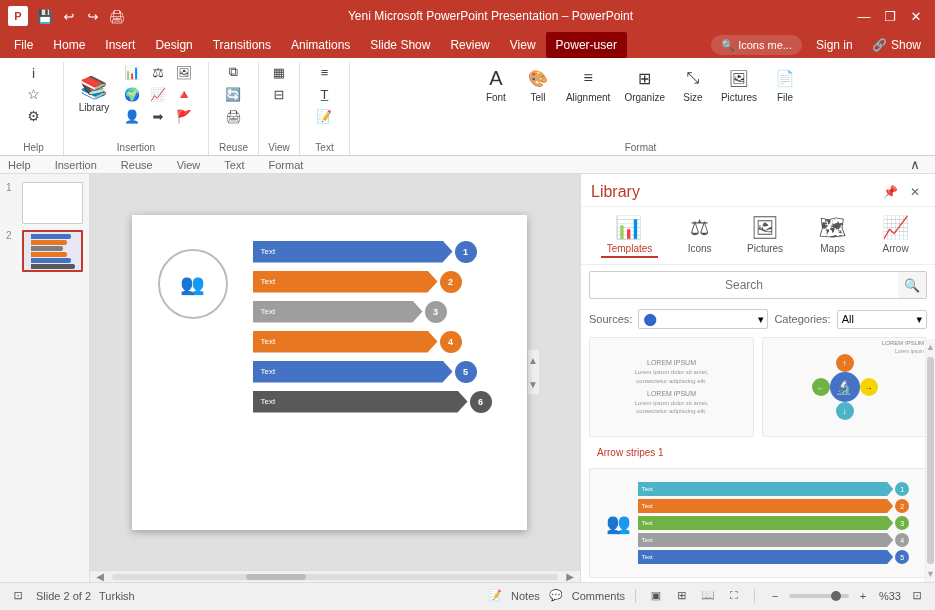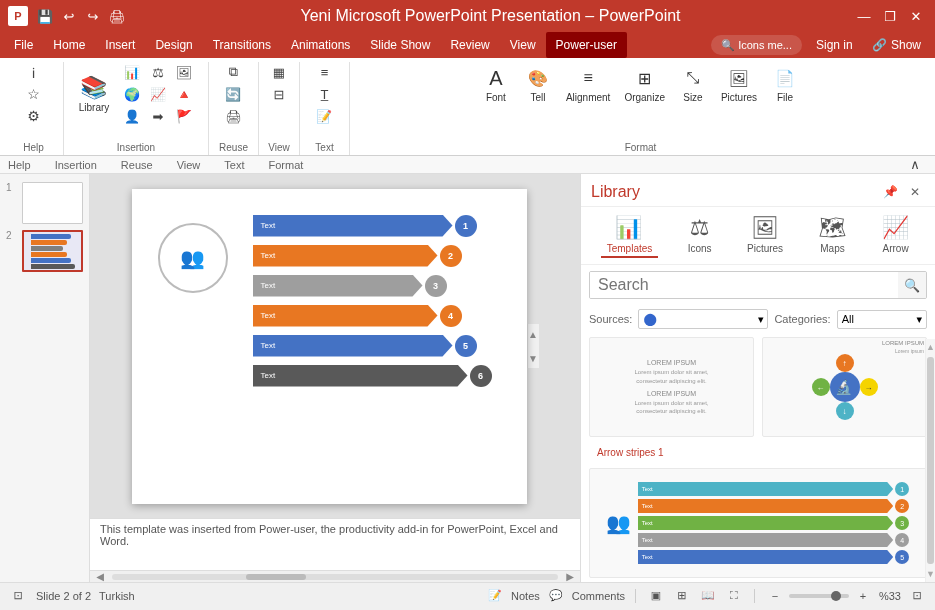--- a/index.html
+++ b/index.html
@@ -9,21 +9,21 @@
     .title-bar {
       background: #c0392b;
       color: white;
       height: 32px;
       display: flex;
       align-items: center;
       padding: 0 8px;
       justify-content: space-between;
     }
     .title-bar-left { display: flex; align-items: center; gap: 6px; }
-    .title-bar-center { flex: 1; text-align: center; font-size: 16px; }
+    .title-bar-center { flex: 1; text-align: center; font-size: 12px; }
     .title-bar-right { display: flex; align-items: center; gap: 4px; }
     .title-icon { width: 20px; height: 20px; background: white; border-radius: 2px; display: flex; align-items: center; justify-content: center; }
     .title-icon span { color: #c0392b; font-weight: bold; font-size: 11px; }
     .tb-btn { width: 22px; height: 22px; display: flex; align-items: center; justify-content: center; cursor: pointer; color: white; font-size: 13px; border-radius: 2px; }
     .qs-toolbar { display: flex; gap: 2px; }
 
     
     .menu-bar {
       background: #c0392b;
       height: 26px;
@@ -278,22 +278,23 @@
       margin: 6px 8px;
       border: 1px solid #ccc;
       border-radius: 2px;
       overflow: hidden;
     }
     .library-search input {
       flex: 1;
       border: none;
       outline: none;
       padding: 4px 8px;
-      font-size: 16px;
+      font-size: 12px;
       color: #be185d;
+      text-align: center;
     }
     .library-search-btn {
       width: 28px;
       height: 26px;
       display: flex;
       align-items: center;
       justify-content: center;
       background: #f5f5f5;
       cursor: pointer;
       font-size: 13px;
@@ -620,23 +621,20 @@
         </div>
       </div>
 
       <div class="canvas-scroll">
         <div class="canvas-scroll-top">▲</div>
         <div style="flex:1; margin:2px 1px; background:#bbb; border-radius:3px;"></div>
         <div class="canvas-scroll-bottom">▼</div>
       </div>
     </div>
 
-    <div style="background:#fff; border-top:1px solid #ddd; padding:4px 10px; font-size:11px; color:#555; height:52px; overflow:hidden; display:flex; align-items:flex-start;">
-      <span>This template was inserted from Power-user, the productivity add-in for PowerPoint, Excel and Word.</span>
-    </div>
 
     <div style="height:12px; background:#f0f0f0; border-top:1px solid #ddd; display:flex; align-items:center;">
       <div style="width:20px; text-align:center; font-size:10px; color:#888; cursor:pointer;">◀</div>
       <div style="flex:1; margin:2px 2px; height:6px; background:#ddd; border-radius:3px; position:relative;">
         <div style="width:60px; height:6px; background:#bbb; border-radius:3px; position:absolute; left:30%;"></div>
       </div>
       <div style="width:20px; text-align:center; font-size:10px; color:#888; cursor:pointer;">▶</div>
     </div>
   </div>
 

